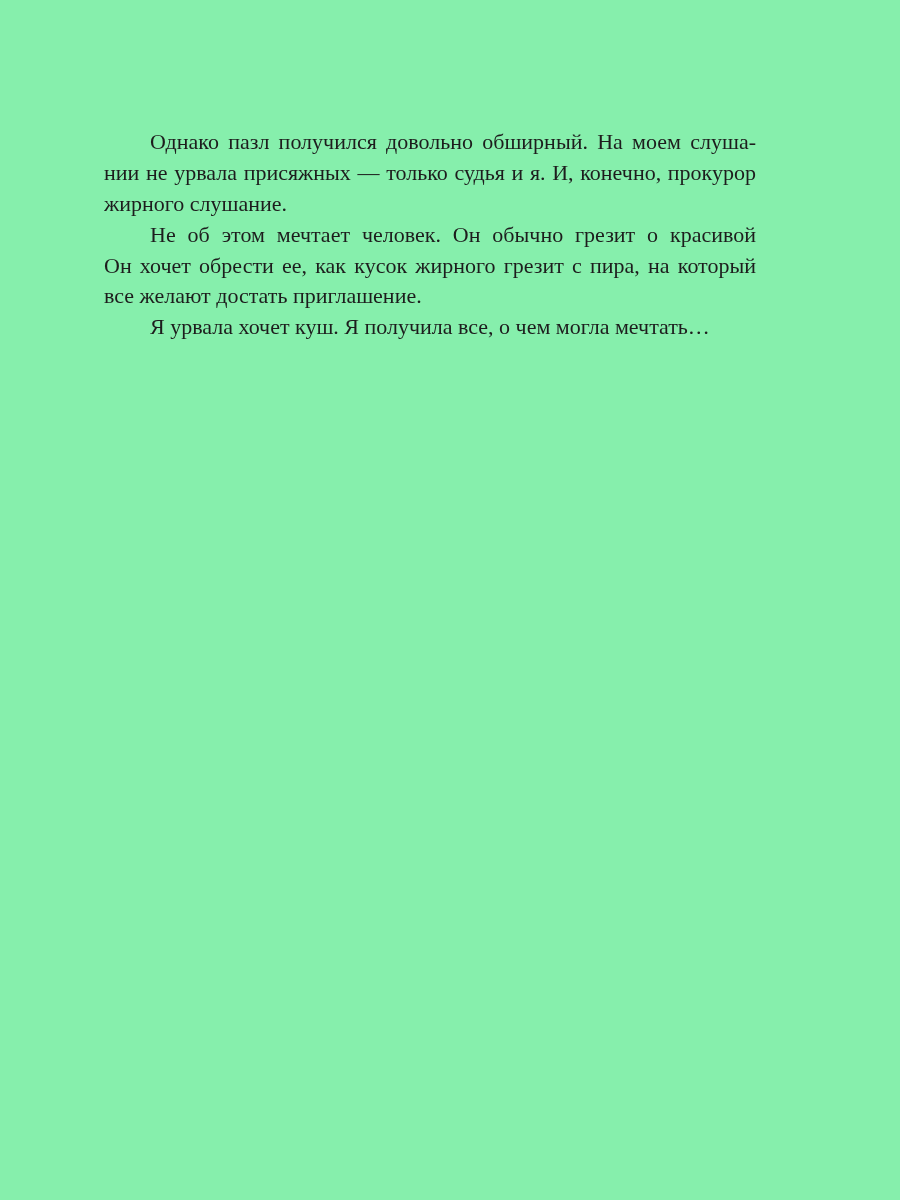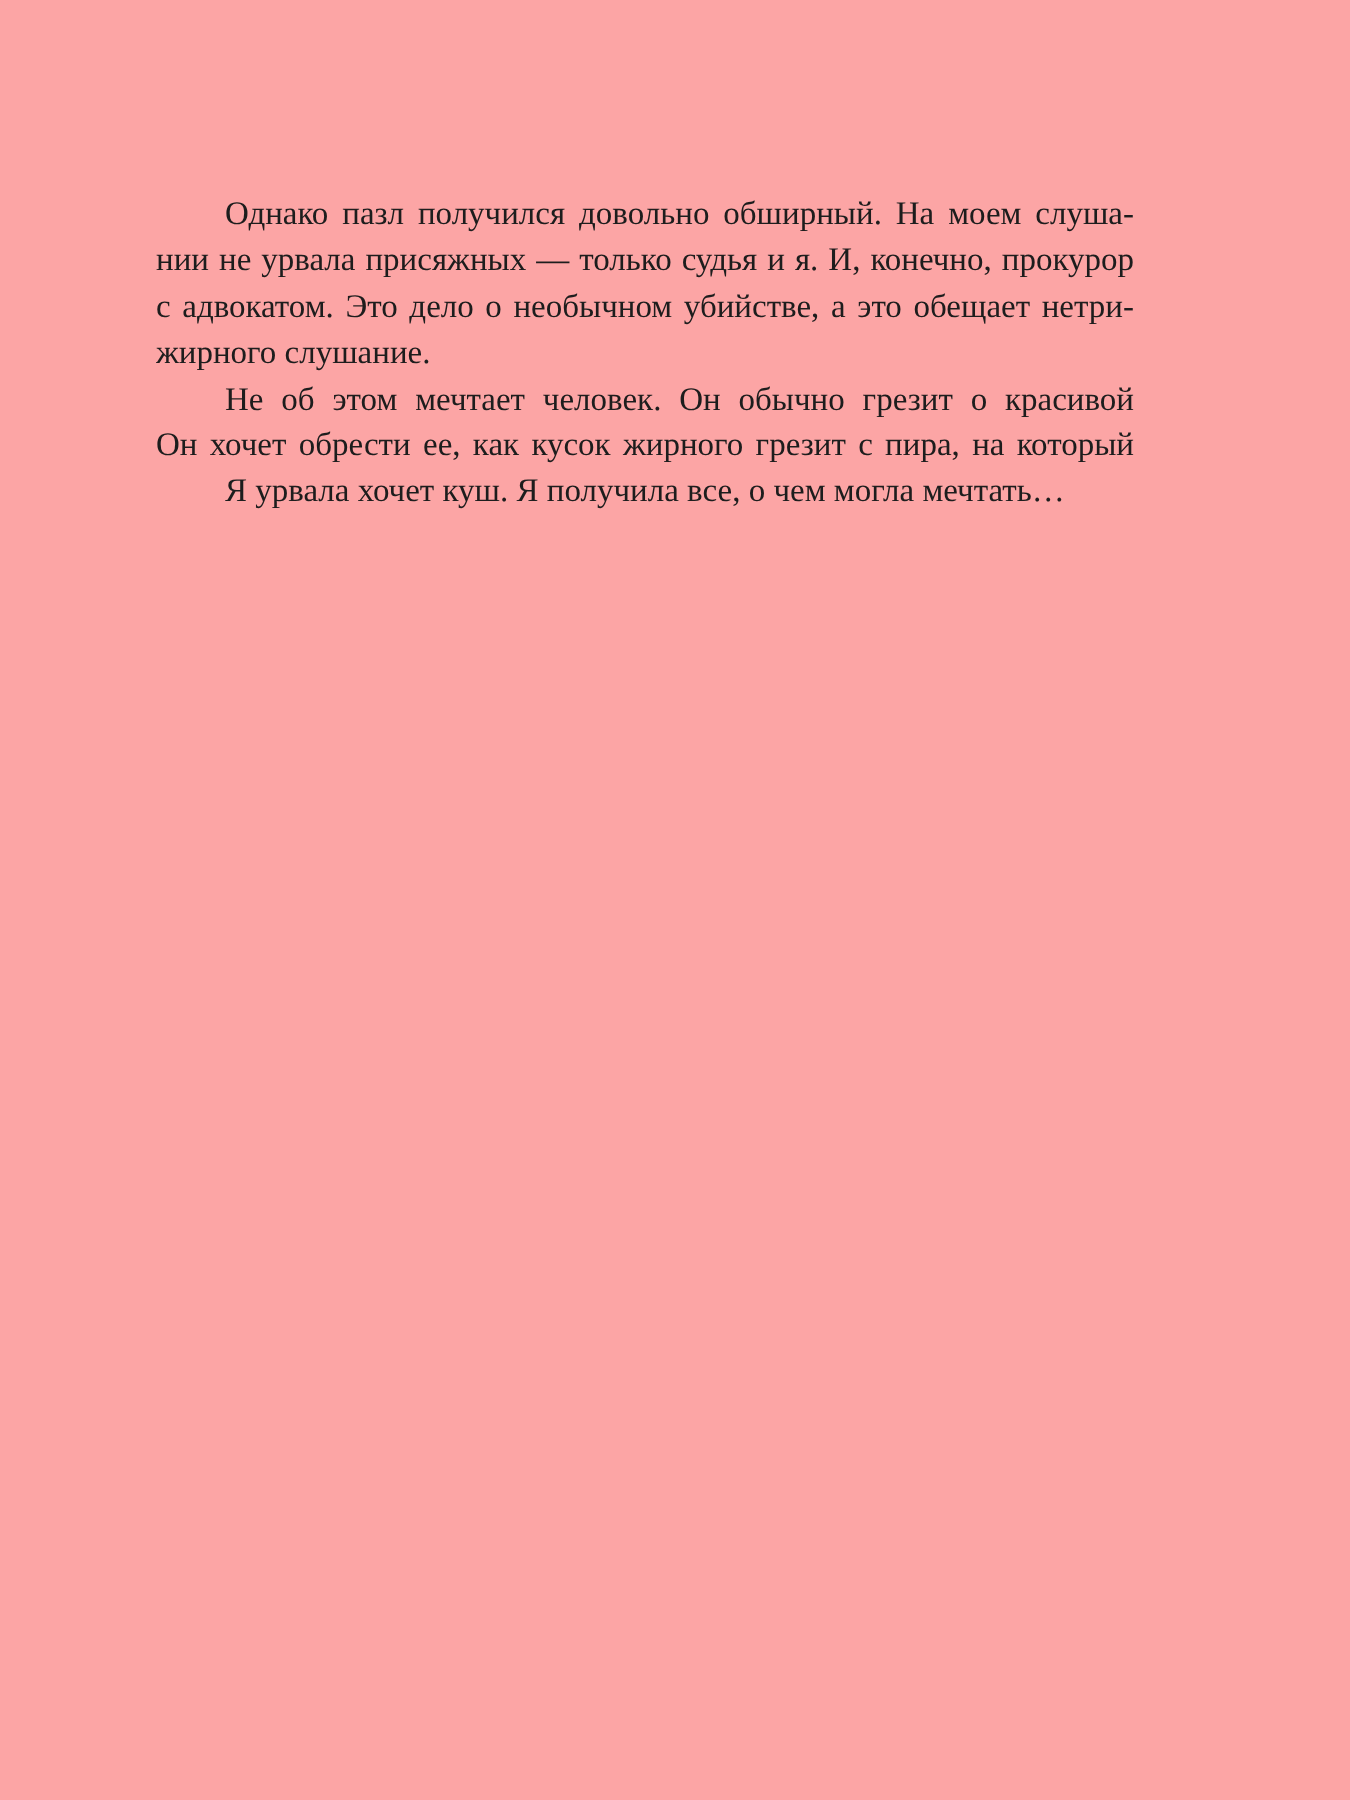--- a/index.html
+++ b/index.html
@@ -4,21 +4,21 @@
 <style>
   html, body {
     margin: 0;
     padding: 0;
     background: #ffffff;
   }
   .page {
     position: relative;
     width: 900px;
     height: 1200px;
-    background: #fca5a5;
+    background: #86efac;
     overflow: hidden;
   }
   .text-block {
     position: absolute;
     left: 104px;
     top: 127px;
     width: 652px;
     font-family: "Liberation Serif", "DejaVu Serif", serif;
     font-size: 22px;
     line-height: 30.9px;
@@ -44,27 +44,27 @@
 </style>
 </head>
 <body>
 
 <div class="page">
   <div class="text-block">
 
     <div class="paragraph">
       <div class="line indent fill">Однако пазл получился довольно обширный. На моем слуша-</div>
       <div class="line fill">нии не урвала присяжных — только судья и я. И, конечно, прокурор</div>
-      <div class="line fill">с адвокатом. Это дело о необычном убийстве, а это обещает нетри-</div>
       <div class="line">жирного слушание.</div>
     </div>
 
     <div class="paragraph">
       <div class="line indent fill">Не об этом мечтает человек. Он обычно грезит о красивой жизни.</div>
       <div class="line fill">Он хочет обрести ее, как кусок жирного грезит с пира, на который</div>
+      <div class="line">все желают достать приглашение.</div>
     </div>
 
     <div class="paragraph">
       <div class="line indent">Я урвала хочет куш. Я получила все, о чем могла мечтать…</div>
     </div>
 
   </div>
 </div>
 
 </body></html>

